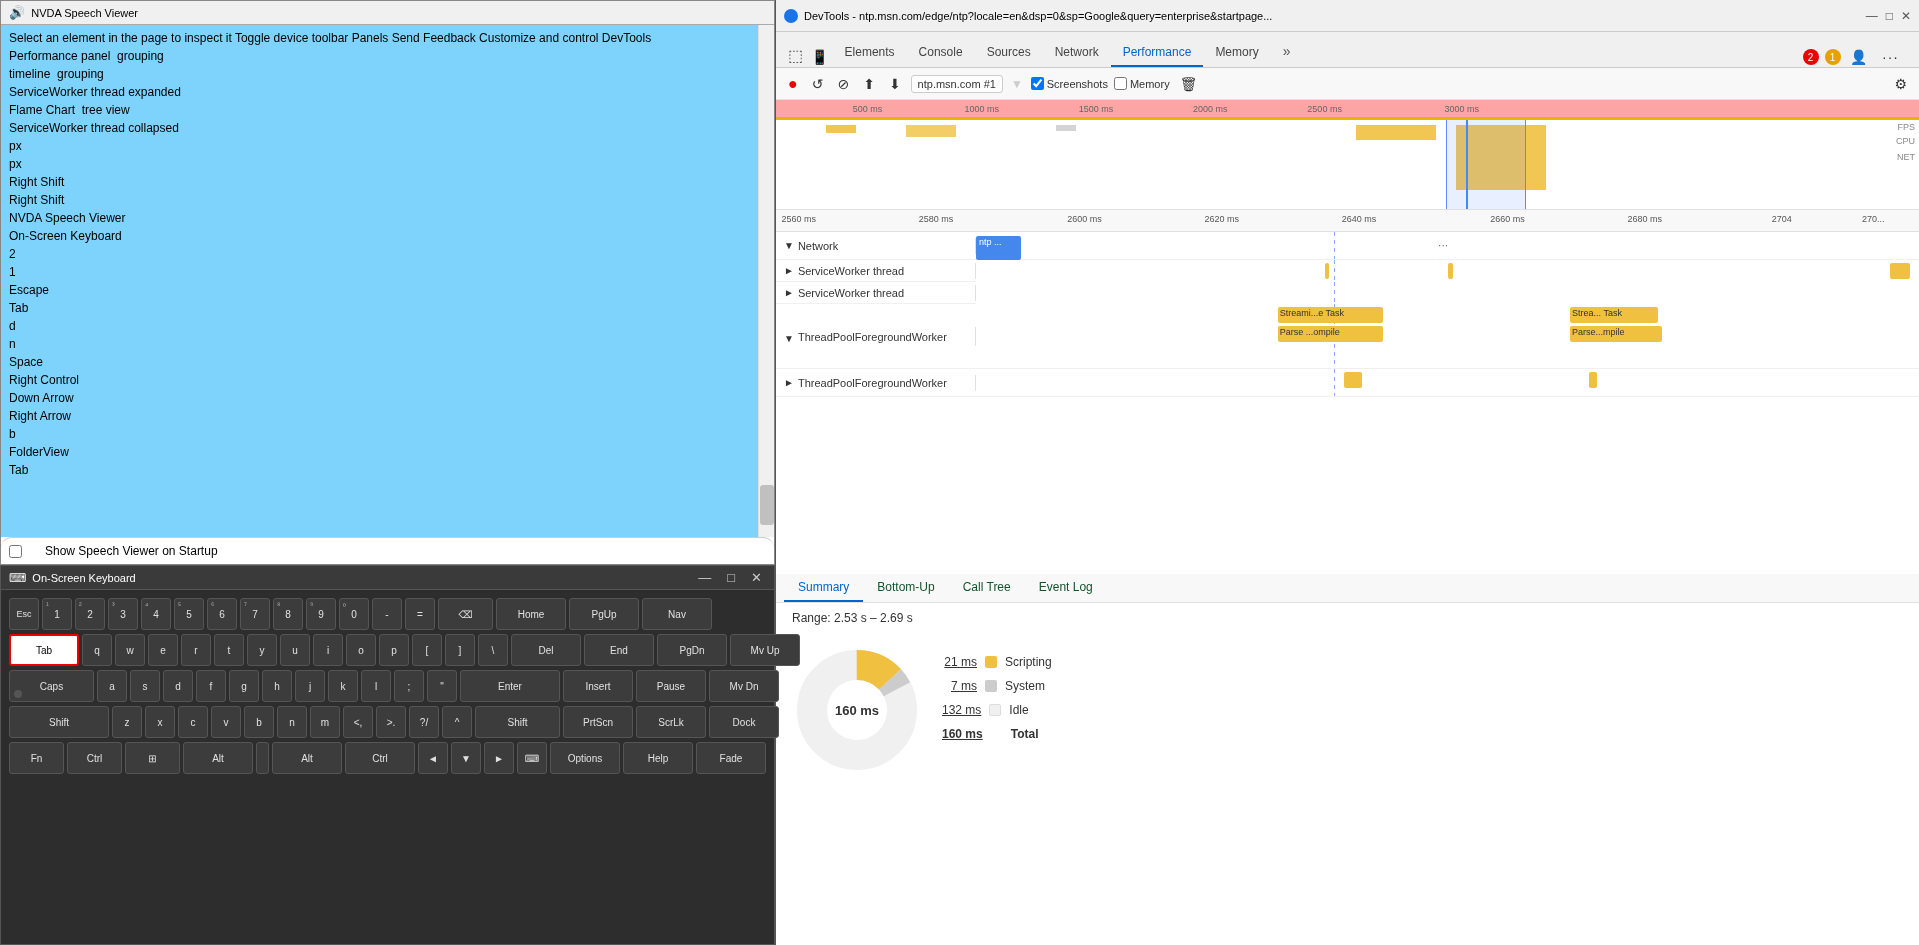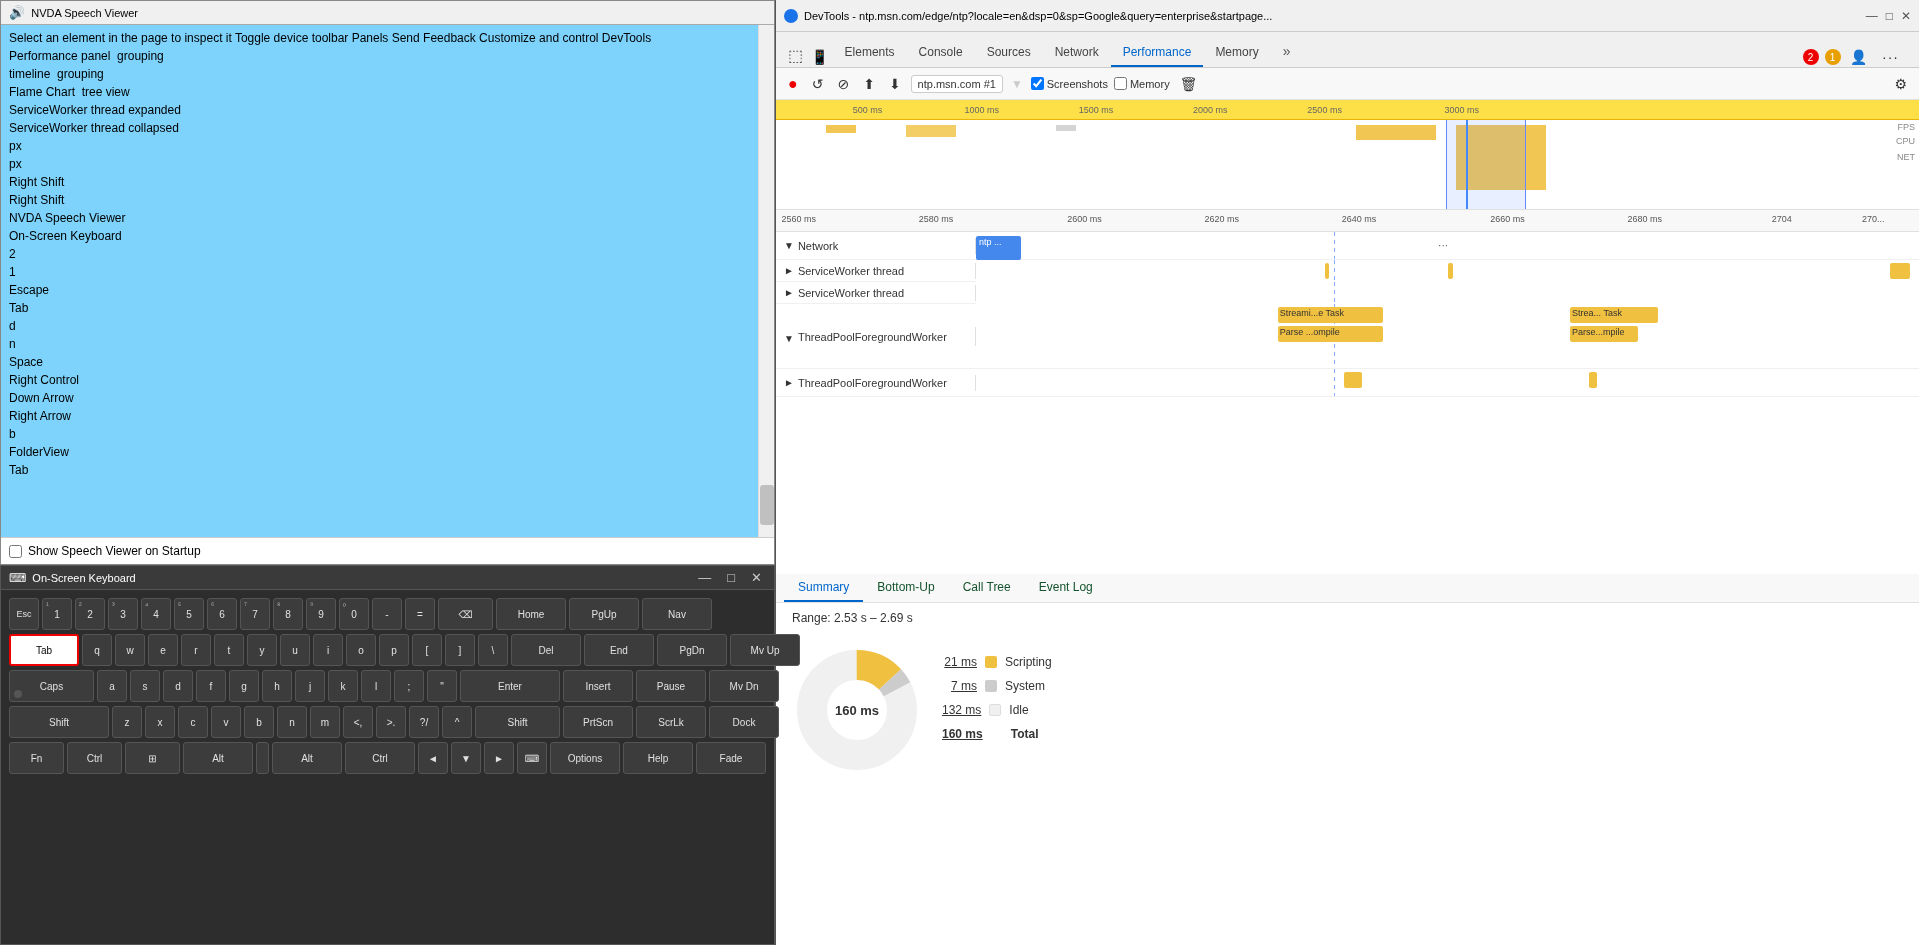--- a/index.html
+++ b/index.html
@@ -46,22 +46,23 @@
 
     .speech-viewer-content p {
       white-space: pre-wrap;
     }
 
     .speech-viewer-footer {
       padding: 6px 8px;
       border-top: 1px solid #ccc;
       display: flex;
       align-items: center;
-      gap: 6px;
+      gap: 23px;
       font-size: 12px;
+      border-radius: 11px;
     }
 
     .osk-panel {
       flex: 1;
       border: 1px solid #555;
       background: #2d2d2d;
       display: flex;
       flex-direction: column;
     }
 
@@ -260,22 +261,22 @@
       border-bottom: 1px solid #e0e0e0;
       overflow: hidden;
     }
 
     .timeline-ruler {
       position: absolute;
       top: 0;
       left: 0;
       right: 0;
       height: 20px;
-      background: #fde047;
-      border-bottom: 1px solid #eab308;
+      background: #fca5a5;
+      border-bottom: 3px solid #eab308;
       display: flex;
       align-items: center;
     }
 
     .ruler-tick {
       position: absolute;
       font-size: 9px;
       color: #666;
       transform: translateX(-50%);
     }
@@ -535,22 +536,22 @@
   <div class="speech-viewer">
     <div class="speech-viewer-title">
       <span style="font-size:13px;">🔊</span>
       <span>NVDA Speech Viewer</span>
     </div>
     <div class="speech-viewer-content" style="padding-right: 20px;">
       <div>
         <p>Select an element in the page to inspect it Toggle device toolbar Panels Send Feedback Customize and control DevTools</p>
         <p>Performance panel  grouping</p>
         <p>timeline  grouping</p>
+        <p>ServiceWorker thread expanded</p>
         <p>Flame Chart  tree view</p>
-        <p>ServiceWorker thread expanded</p>
         <p>ServiceWorker thread collapsed</p>
         <p>px</p>
         <p>px</p>
         <p>Right Shift</p>
         <p>Right Shift</p>
         <p>NVDA Speech Viewer</p>
         <p>On-Screen Keyboard</p>
         <p>2</p>
         <p>1</p>
         <p></p>
@@ -834,21 +835,21 @@
         </div>
         <div class="track-content" style="position:relative;">
           <div class="dashed-line" style="left:38%;"></div>
 
           <div class="track-task" style="left:32%; top:3px; width:105px; height:16px;">Streami...e Task</div>
 
           <div class="track-task" style="left:32%; top:22px; width:105px; height:16px;">Parse ...ompile</div>
 
           <div class="track-task" style="left:63%; top:3px; width:88px; height:16px;">Strea... Task</div>
 
-          <div class="track-task" style="left:63%; top:22px; width:68px; height:16px;">Parse...mpile</div>
+          <div class="track-task" style="left:63%; top:22px; width:92px; height:16px;">Parse...mpile</div>
         </div>
       </div>
 
       <div class="track-row" style="height:28px;">
         <div class="track-label">
           <span style="font-size:10px;">►</span>
           <span>ThreadPoolForegroundWorker</span>
         </div>
         <div class="track-content">
           <div class="dashed-line" style="left:38%;"></div>

